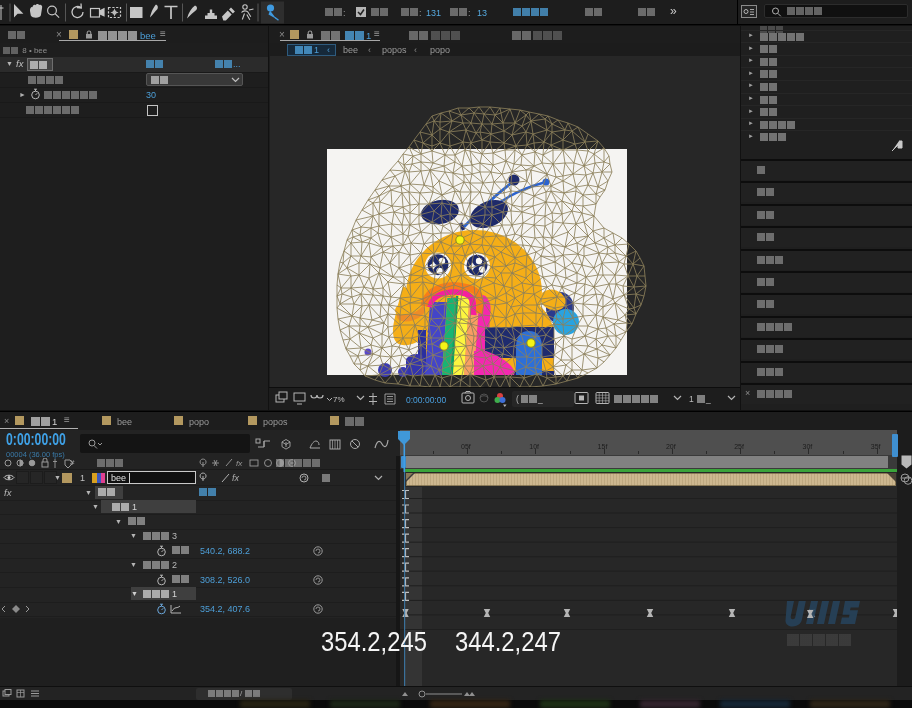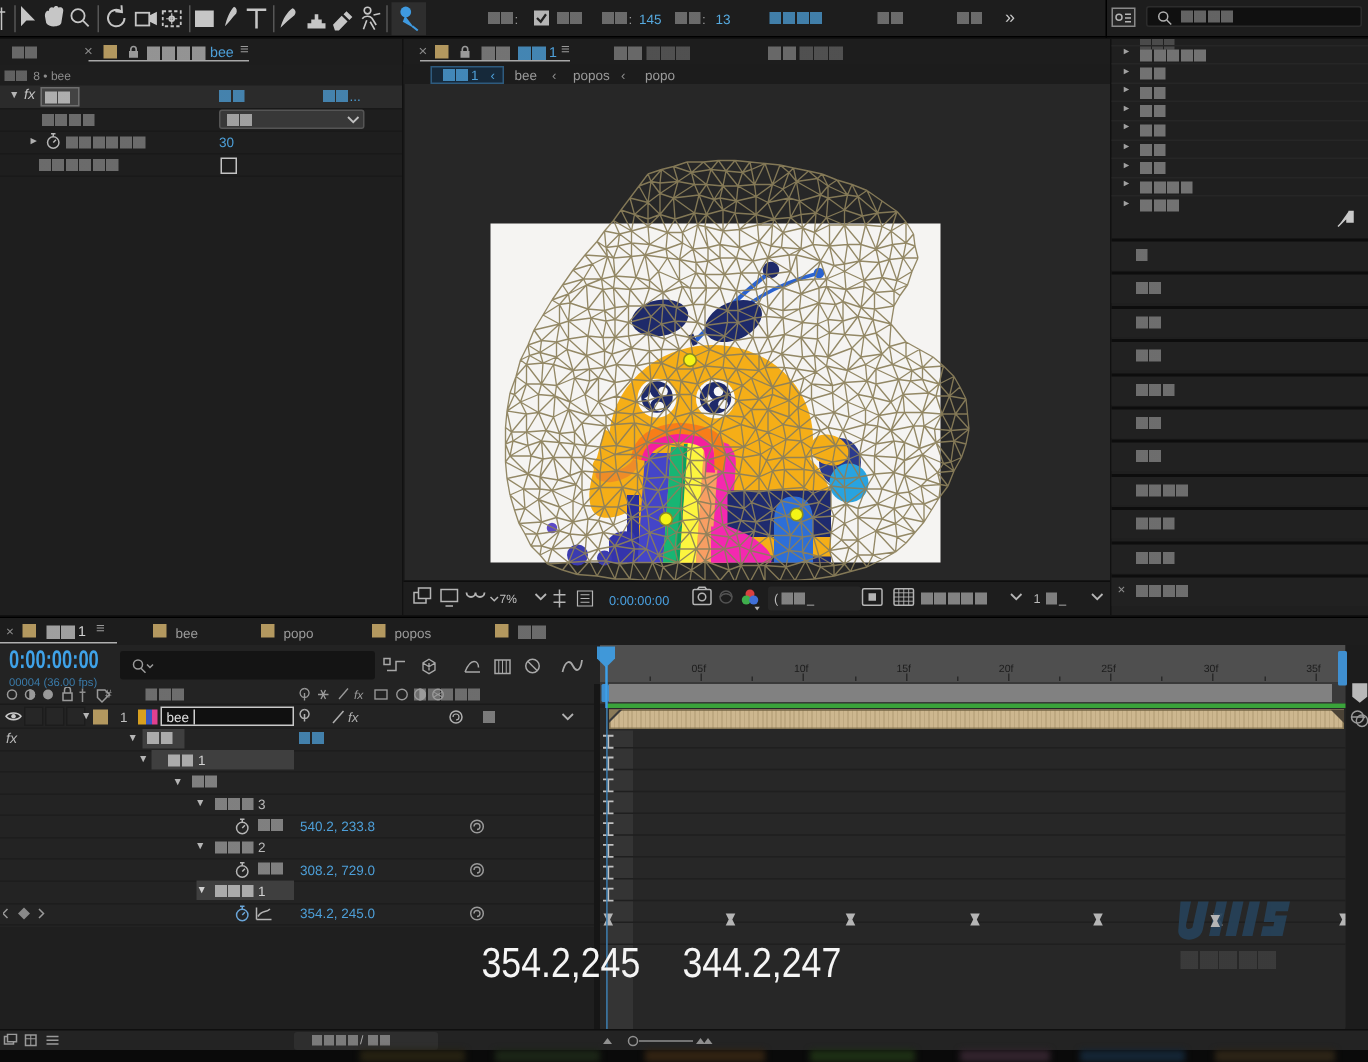--- a/index.html
+++ b/index.html
@@ -46,21 +46,21 @@
 </svg>
 <span style="position:absolute;left:325px;top:8px;width:17px;height:8px;opacity:0.62;background:repeating-linear-gradient(90deg,#9a9a9a 0 8px,transparent 8px 9px)"></span>
       <span style="position:absolute;left:343px;top:8px;font-size:9px;color:#9a9a9a;font-weight:400;white-space:pre;">:</span>
 <span class="abs" style="left:356px;top:7px;width:10px;height:10px;background:#b5b5b5"></span>
 <svg class="abs" style="left:356px;top:7px" width="10" height="10">
         <path d="M2,5 l2.5,2.5 L8,2.5" stroke="#222" stroke-width="1.5" fill="none"></path>
       </svg>
 <span style="position:absolute;left:371px;top:8px;width:17px;height:8px;opacity:0.62;background:repeating-linear-gradient(90deg,#9a9a9a 0 8px,transparent 8px 9px)"></span>
 <span style="position:absolute;left:401px;top:8px;width:17px;height:8px;opacity:0.62;background:repeating-linear-gradient(90deg,#9a9a9a 0 8px,transparent 8px 9px)"></span>
       <span style="position:absolute;left:419px;top:8px;font-size:9px;color:#9a9a9a;font-weight:400;white-space:pre;">:</span>
-      <span style="position:absolute;left:426px;top:8px;font-size:9px;color:#56a9de;font-weight:400;white-space:pre;">145</span>
+      <span style="position:absolute;left:426px;top:8px;font-size:9px;color:#56a9de;font-weight:400;white-space:pre;">131</span>
 <span style="position:absolute;left:450px;top:8px;width:17px;height:8px;opacity:0.62;background:repeating-linear-gradient(90deg,#9a9a9a 0 8px,transparent 8px 9px)"></span>
       <span style="position:absolute;left:468px;top:8px;font-size:9px;color:#9a9a9a;font-weight:400;white-space:pre;">:</span>
       <span style="position:absolute;left:477px;top:8px;font-size:9px;color:#56a9de;font-weight:400;white-space:pre;">13</span>
 <span style="position:absolute;left:513px;top:8px;width:35px;height:8px;opacity:0.75;background:repeating-linear-gradient(90deg,#4d9fd8 0 8px,transparent 8px 9px)"></span>
 <span style="position:absolute;left:585px;top:8px;width:17px;height:8px;opacity:0.62;background:repeating-linear-gradient(90deg,#9a9a9a 0 8px,transparent 8px 9px)"></span>
 <span style="position:absolute;left:638px;top:8px;width:17px;height:8px;opacity:0.62;background:repeating-linear-gradient(90deg,#9a9a9a 0 8px,transparent 8px 9px)"></span>
 <span style="position:absolute;left:670px;top:4px;font-size:12px;color:#c9c9c9;font-weight:400;white-space:pre;">»</span>
 <span class="abs" style="left:737px;top:0;width:1px;height:25px;background:#000"></span>
 <span class="abs" style="left:741px;top:5px;width:16px;height:13px;border:1px solid #8a8a8a;background:#252525"></span>
 <svg class="abs" style="left:743px;top:8px" width="12" height="8">
@@ -497,55 +497,55 @@
       <span style="position:absolute;left:115px;top:105.65px;font-size:7px;color:#b5b5b5;font-weight:400;white-space:pre;">▼</span>
       <span style="position:absolute;left:128px;top:105.15px;width:17px;height:8px;opacity:0.62;background:repeating-linear-gradient(90deg,#b8b8b8 0 8px,transparent 8px 9px)"></span>
       <span style="position:absolute;left:130px;top:120.2px;font-size:7px;color:#b5b5b5;font-weight:400;white-space:pre;">▼</span>
       <span style="position:absolute;left:143px;top:119.7px;width:26px;height:8px;opacity:0.62;background:repeating-linear-gradient(90deg,#b8b8b8 0 8px,transparent 8px 9px)"></span>
       <span style="position:absolute;left:172px;top:119.2px;font-size:9px;color:#b8b8b8;font-weight:400;white-space:pre;">3</span>
       <svg class="abs" style="left:156px;top:132.75px" width="11" height="12">
         <circle cx="5.5" cy="7" r="3.8" stroke="#b5b5b5" fill="none"></circle>
         <path d="M4,1.2 h3 M5.5,1.2 v2 M5.5,7 l1.8,-1.8" stroke="#b5b5b5" fill="none"></path>
       </svg>
       <span style="position:absolute;left:172px;top:134.25px;width:17px;height:8px;opacity:0.62;background:repeating-linear-gradient(90deg,#b8b8b8 0 8px,transparent 8px 9px)"></span>
-      <span style="position:absolute;left:200px;top:133.75px;font-size:9px;color:#4d9fd8;font-weight:400;white-space:pre;">540.2, 233.8</span>
+      <span style="position:absolute;left:200px;top:133.75px;font-size:9px;color:#4d9fd8;font-weight:400;white-space:pre;">540.2, 688.2</span>
       <svg class="abs" style="left:312px;top:132.75px" width="12" height="12">
         <circle cx="6" cy="6" r="4.2" stroke="#9a9a9a" fill="none"></circle>
         <path d="M6,6 m-2,0 a2,2 0 1 1 2,2" stroke="#9a9a9a" fill="none" stroke-width=".9"></path>
       </svg>
       <span style="position:absolute;left:130px;top:149.3px;font-size:7px;color:#b5b5b5;font-weight:400;white-space:pre;">▼</span>
       <span style="position:absolute;left:143px;top:148.8px;width:26px;height:8px;opacity:0.62;background:repeating-linear-gradient(90deg,#b8b8b8 0 8px,transparent 8px 9px)"></span>
       <span style="position:absolute;left:172px;top:148.3px;font-size:9px;color:#b8b8b8;font-weight:400;white-space:pre;">2</span>
       <svg class="abs" style="left:156px;top:161.85000000000002px" width="11" height="12">
         <circle cx="5.5" cy="7" r="3.8" stroke="#b5b5b5" fill="none"></circle>
         <path d="M4,1.2 h3 M5.5,1.2 v2 M5.5,7 l1.8,-1.8" stroke="#b5b5b5" fill="none"></path>
       </svg>
       <span style="position:absolute;left:172px;top:163.35000000000002px;width:17px;height:8px;opacity:0.62;background:repeating-linear-gradient(90deg,#b8b8b8 0 8px,transparent 8px 9px)"></span>
-      <span style="position:absolute;left:200px;top:162.85000000000002px;font-size:9px;color:#4d9fd8;font-weight:400;white-space:pre;">308.2, 729.0</span>
+      <span style="position:absolute;left:200px;top:162.85000000000002px;font-size:9px;color:#4d9fd8;font-weight:400;white-space:pre;">308.2, 526.0</span>
       <svg class="abs" style="left:312px;top:161.85000000000002px" width="12" height="12">
         <circle cx="6" cy="6" r="4.2" stroke="#9a9a9a" fill="none"></circle>
         <path d="M6,6 m-2,0 a2,2 0 1 1 2,2" stroke="#9a9a9a" fill="none" stroke-width=".9"></path>
       </svg>
       <span class="abs" style="left:131px;top:175.4px;width:65px;height:13px;background:#3f3f3f"></span>
       <span style="position:absolute;left:131px;top:178.4px;font-size:7px;color:#d0d0d0;font-weight:400;white-space:pre;">▼</span>
       <span style="position:absolute;left:143px;top:177.9px;width:26px;height:8px;opacity:0.72;background:repeating-linear-gradient(90deg,#d5d5d5 0 8px,transparent 8px 9px)"></span>
       <span style="position:absolute;left:172px;top:177.4px;font-size:9px;color:#d5d5d5;font-weight:400;white-space:pre;">1</span>
       <svg class="abs" style="left:2px;top:192.0px" width="32" height="10">
         <path d="M3,2 l-3,3 3,3" stroke="#9a9a9a" fill="none"></path>
         <path d="M14,1 l4,4 -4,4 -4,-4 z" fill="#8a8a8a"></path>
         <path d="M24,2 l3,3 -3,3" stroke="#9a9a9a" fill="none"></path>
       </svg>
       <svg class="abs" style="left:156px;top:190.95000000000002px" width="11" height="12">
         <circle cx="5.5" cy="7" r="3.8" stroke="#6aa5d8" fill="none"></circle>
         <path d="M4,1.2 h3 M5.5,1.2 v2 M5.5,7 l1.8,-1.8" stroke="#6aa5d8" fill="none"></path>
       </svg>
       <svg class="abs" style="left:170px;top:192.0px" width="12" height="10">
         <path d="M1,9 V1 M1,9 H11 M2,7 c3,-5 5,-2 8,-5" stroke="#b5b5b5" fill="none"></path>
       </svg>
-      <span style="position:absolute;left:200px;top:191.95000000000002px;font-size:9px;color:#4d9fd8;font-weight:400;white-space:pre;">354.2, 245.0</span>
+      <span style="position:absolute;left:200px;top:191.95000000000002px;font-size:9px;color:#4d9fd8;font-weight:400;white-space:pre;">354.2, 407.6</span>
       <svg class="abs" style="left:312px;top:190.95000000000002px" width="12" height="12">
         <circle cx="6" cy="6" r="4.2" stroke="#9a9a9a" fill="none"></circle>
         <path d="M6,6 m-2,0 a2,2 0 1 1 2,2" stroke="#9a9a9a" fill="none" stroke-width=".9"></path>
       </svg>
       <div class="abs" style="left:0;top:205.5px;width:396px;height:68px;background:#1f1f1f"></div>
       <span class="abs" style="left:396px;top:44px;width:4px;height:230px;background:#161616"></span>
 <svg class="abs" style="left:784px;top:186px" width="84" height="34" viewBox="0 0 84 34">
 <g fill="#264259" opacity=".92">
           <path d="M3,3 h7 l-3.2,15 c-.8,4 2.6,4 4.2,2.2 l3.8,-17.2 h7 l-4,19 c-2,8.5 -16.5,8.5 -16.3,.5 z"></path>
 <path d="M27,3 h7 l-5,23 h-7 z"></path>

